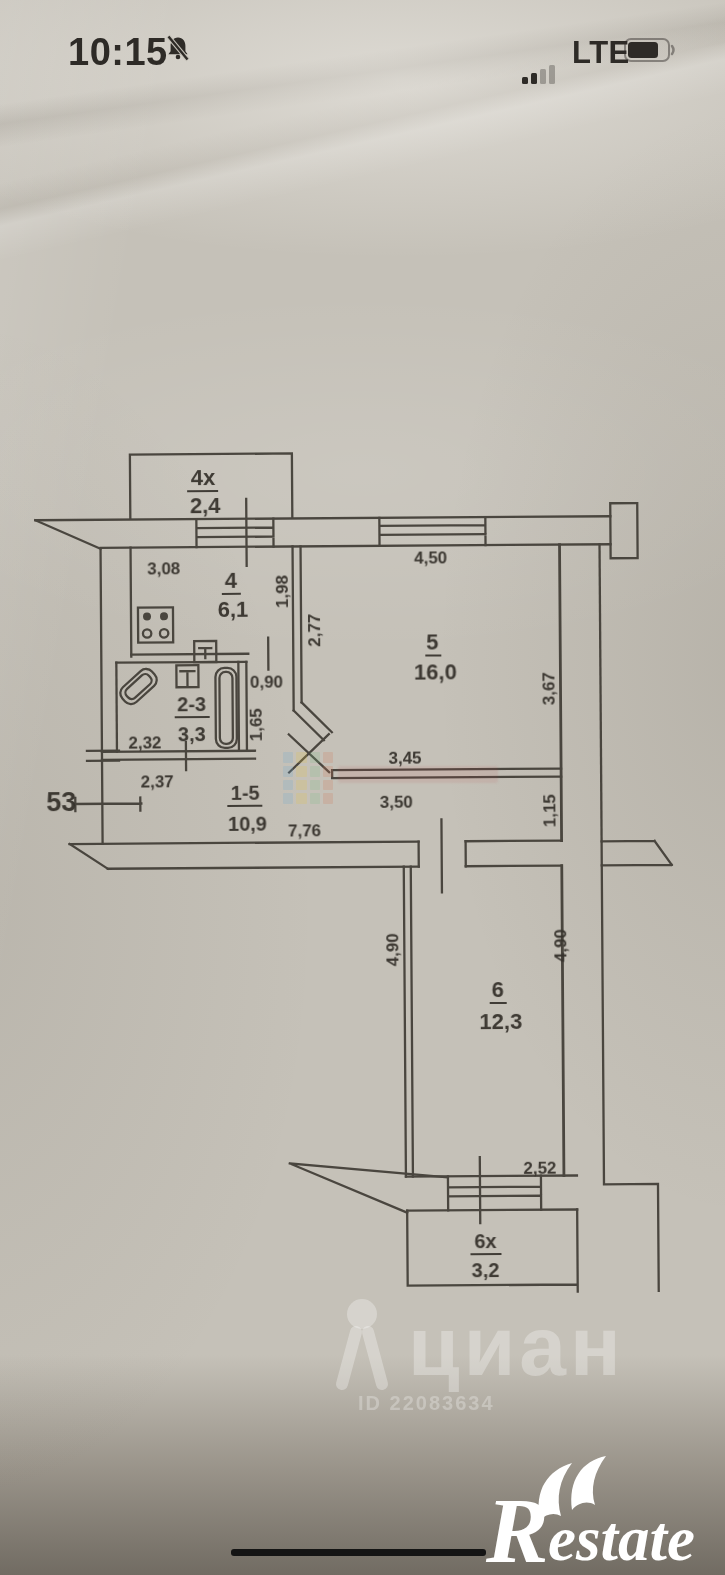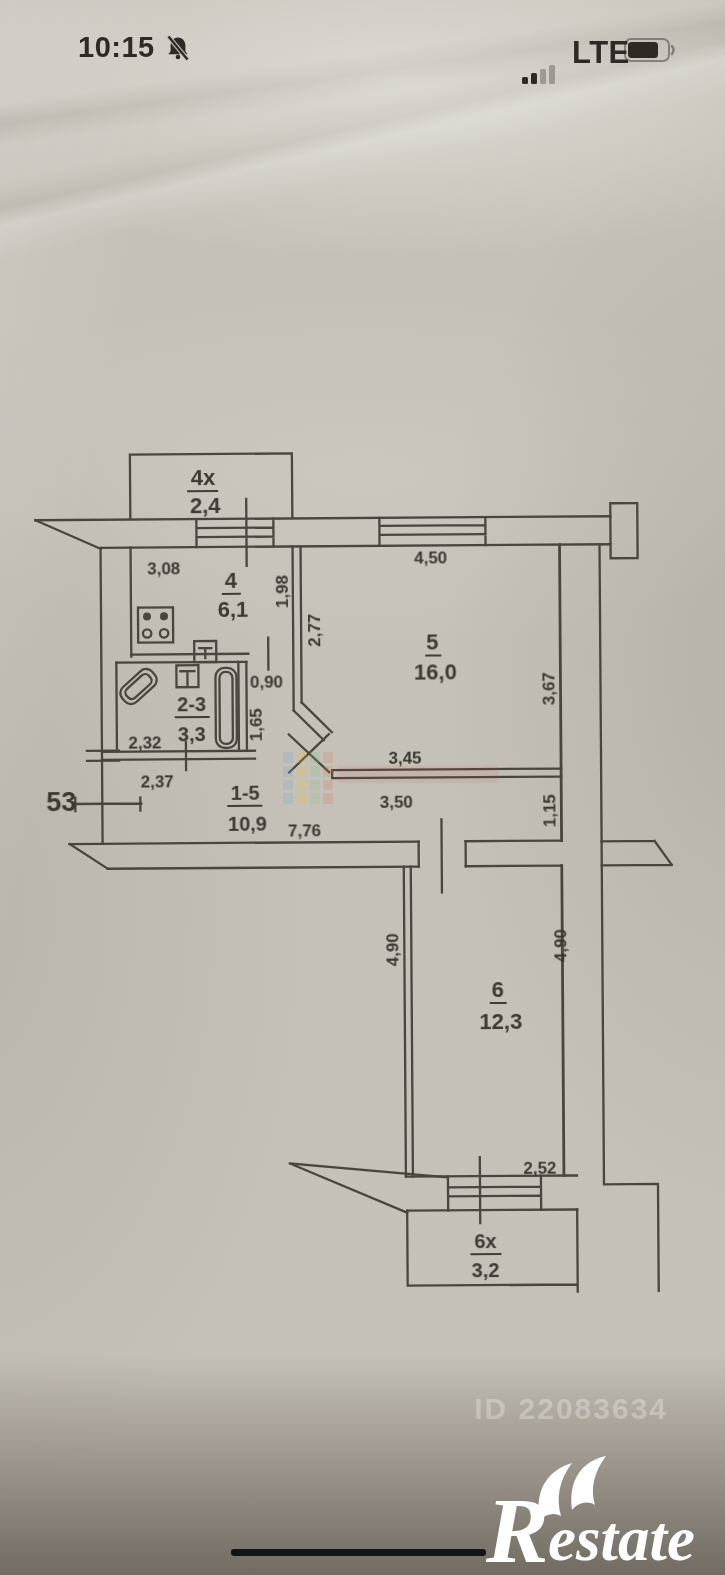--- a/index.html
+++ b/index.html
@@ -12,21 +12,21 @@
       linear-gradient(172deg, rgba(0,0,0,0) 6.2%, rgba(95,88,76,0.16) 7.4%, rgba(0,0,0,0) 8.8%),
       linear-gradient(167deg, rgba(0,0,0,0) 10.5%, rgba(120,112,100,0.12) 12%, rgba(255,255,255,0.16) 13%, rgba(0,0,0,0) 15%),
       linear-gradient(100deg, rgba(255,255,255,0.12) 0%, rgba(0,0,0,0) 18%),
       radial-gradient(ellipse 500px 900px at 103% 42%, rgba(85,78,66,0.12), rgba(0,0,0,0) 62%),
       radial-gradient(ellipse 600px 1000px at -6% 58%, rgba(85,78,66,0.10), rgba(0,0,0,0) 60%),
       radial-gradient(ellipse 700px 260px at 50% 30%, rgba(255,255,255,0.10), rgba(0,0,0,0) 70%),
       linear-gradient(to bottom, rgba(58,48,36,0) 86%, rgba(58,48,36,0.30) 93%, rgba(44,37,28,0.55) 100%);
   }
   
   .statusbar{position:absolute;top:26px;left:0;right:0;height:46px;color:#2e2b27;z-index:5;}
-  .sb-time{position:absolute;left:78px;top:5px;font-size:29px;font-weight:700;letter-spacing:.5px;}
+  .sb-time{position:absolute;left:68px;top:5px;font-size:38px;font-weight:700;letter-spacing:.5px;}
   .sb-bell{position:absolute;left:164px;top:8px;width:28px;height:28px;}
   .sb-signal{position:absolute;left:522px;top:39px;display:flex;align-items:flex-end;gap:3px;}
   .sb-signal .bar{width:6px;border-radius:1.5px;background:#2e2b27;}
   .b1{height:7px;} .b2{height:11px;} .b3{height:15px;opacity:.32;} .b4{height:19px;opacity:.32;}
   .sb-lte{position:absolute;left:572px;top:9px;font-size:31px;font-weight:700;letter-spacing:.5px;}
   .sb-batt{position:absolute;left:624px;top:12px;width:58px;height:24px;}
   
   .plan-svg{position:absolute;left:0;top:0;width:725px;height:1575px;z-index:2;}
   .plan-svg text{font-family:"Liberation Sans",sans-serif;fill:#35312b;font-weight:700;}
   
@@ -36,21 +36,21 @@
   .stamp i:nth-child(4n+1){background:#6fa8cf;}
   .stamp i:nth-child(4n+2){background:#e3c24a;}
   .stamp i:nth-child(4n+3){background:#7ebd8a;}
   .stamp i:nth-child(4n+4){background:#cf7a5a;}
   .stamp-text{position:absolute;left:338px;top:766px;width:160px;height:17px;background:rgba(190,70,70,0.11);
               border-radius:2px;filter:blur(1px);z-index:3;}
   
   .cian{position:absolute;left:330px;top:1283px;width:350px;height:125px;display:flex;align-items:center;gap:14px;
         color:rgba(255,255,255,0.30);z-index:4;}
   .cian-word{font-size:84px;font-weight:700;letter-spacing:4px;line-height:1;}
-  .cian-id{position:absolute;left:358px;top:1392px;width:310px;text-align:right;font-size:30px;font-weight:700;
+  .cian-id{position:absolute;left:358px;top:1392px;width:310px;text-align:left;font-size:20px;font-weight:700;
            letter-spacing:2px;color:rgba(255,255,255,0.28);z-index:4;}
   
   .footer-line{position:absolute;left:231px;top:1549px;width:255px;height:7px;background:#141414;border-radius:3px;z-index:6;}
   .restate{position:absolute;left:478px;top:1458px;width:250px;height:117px;z-index:6;overflow:visible;}
   .restate text{font-family:"Liberation Serif","DejaVu Serif",serif;}
 </style>
 </head>
 <body>
 
 <div class="page">
@@ -234,20 +234,28 @@
       <i></i>
       <i></i>
       <i></i>
       <i></i>
       <i></i>
       <i></i>
       <i></i>
   </div>
   <div class="stamp-text"></div>
 
+  <div class="cian">
+    <svg width="64" height="104" viewBox="0 0 64 104">
+      <circle cx="32" cy="20" r="15" fill="currentColor"></circle>
+      <path d="M26,38 L12,90" stroke="currentColor" stroke-width="12" stroke-linecap="round" fill="none"></path>
+      <path d="M38,38 L52,90" stroke="currentColor" stroke-width="12" stroke-linecap="round" fill="none"></path>
+    </svg>
+    <div class="cian-word">циан</div>
+  </div>
   <div class="cian-id">ID 22083634</div>
 
   <div class="footer-line"></div>
   <svg class="restate" viewBox="0 0 250 117">
     <path d="M62,62 C56,32 70,12 94,5 C81,22 78,40 83,58 C76,54 68,56 62,62 Z" fill="#fff"></path>
     <path d="M94,52 C90,22 104,3 128,-2 C116,14 112,31 117,47 C109,42 100,45 94,52 Z" fill="#fff"></path>
     <text x="8" y="104" font-size="94" font-style="italic" font-weight="700" fill="#fff">R</text>
     <text x="70" y="102" font-size="63" font-style="italic" font-weight="600" fill="#fff">estate</text>
   </svg>
 

